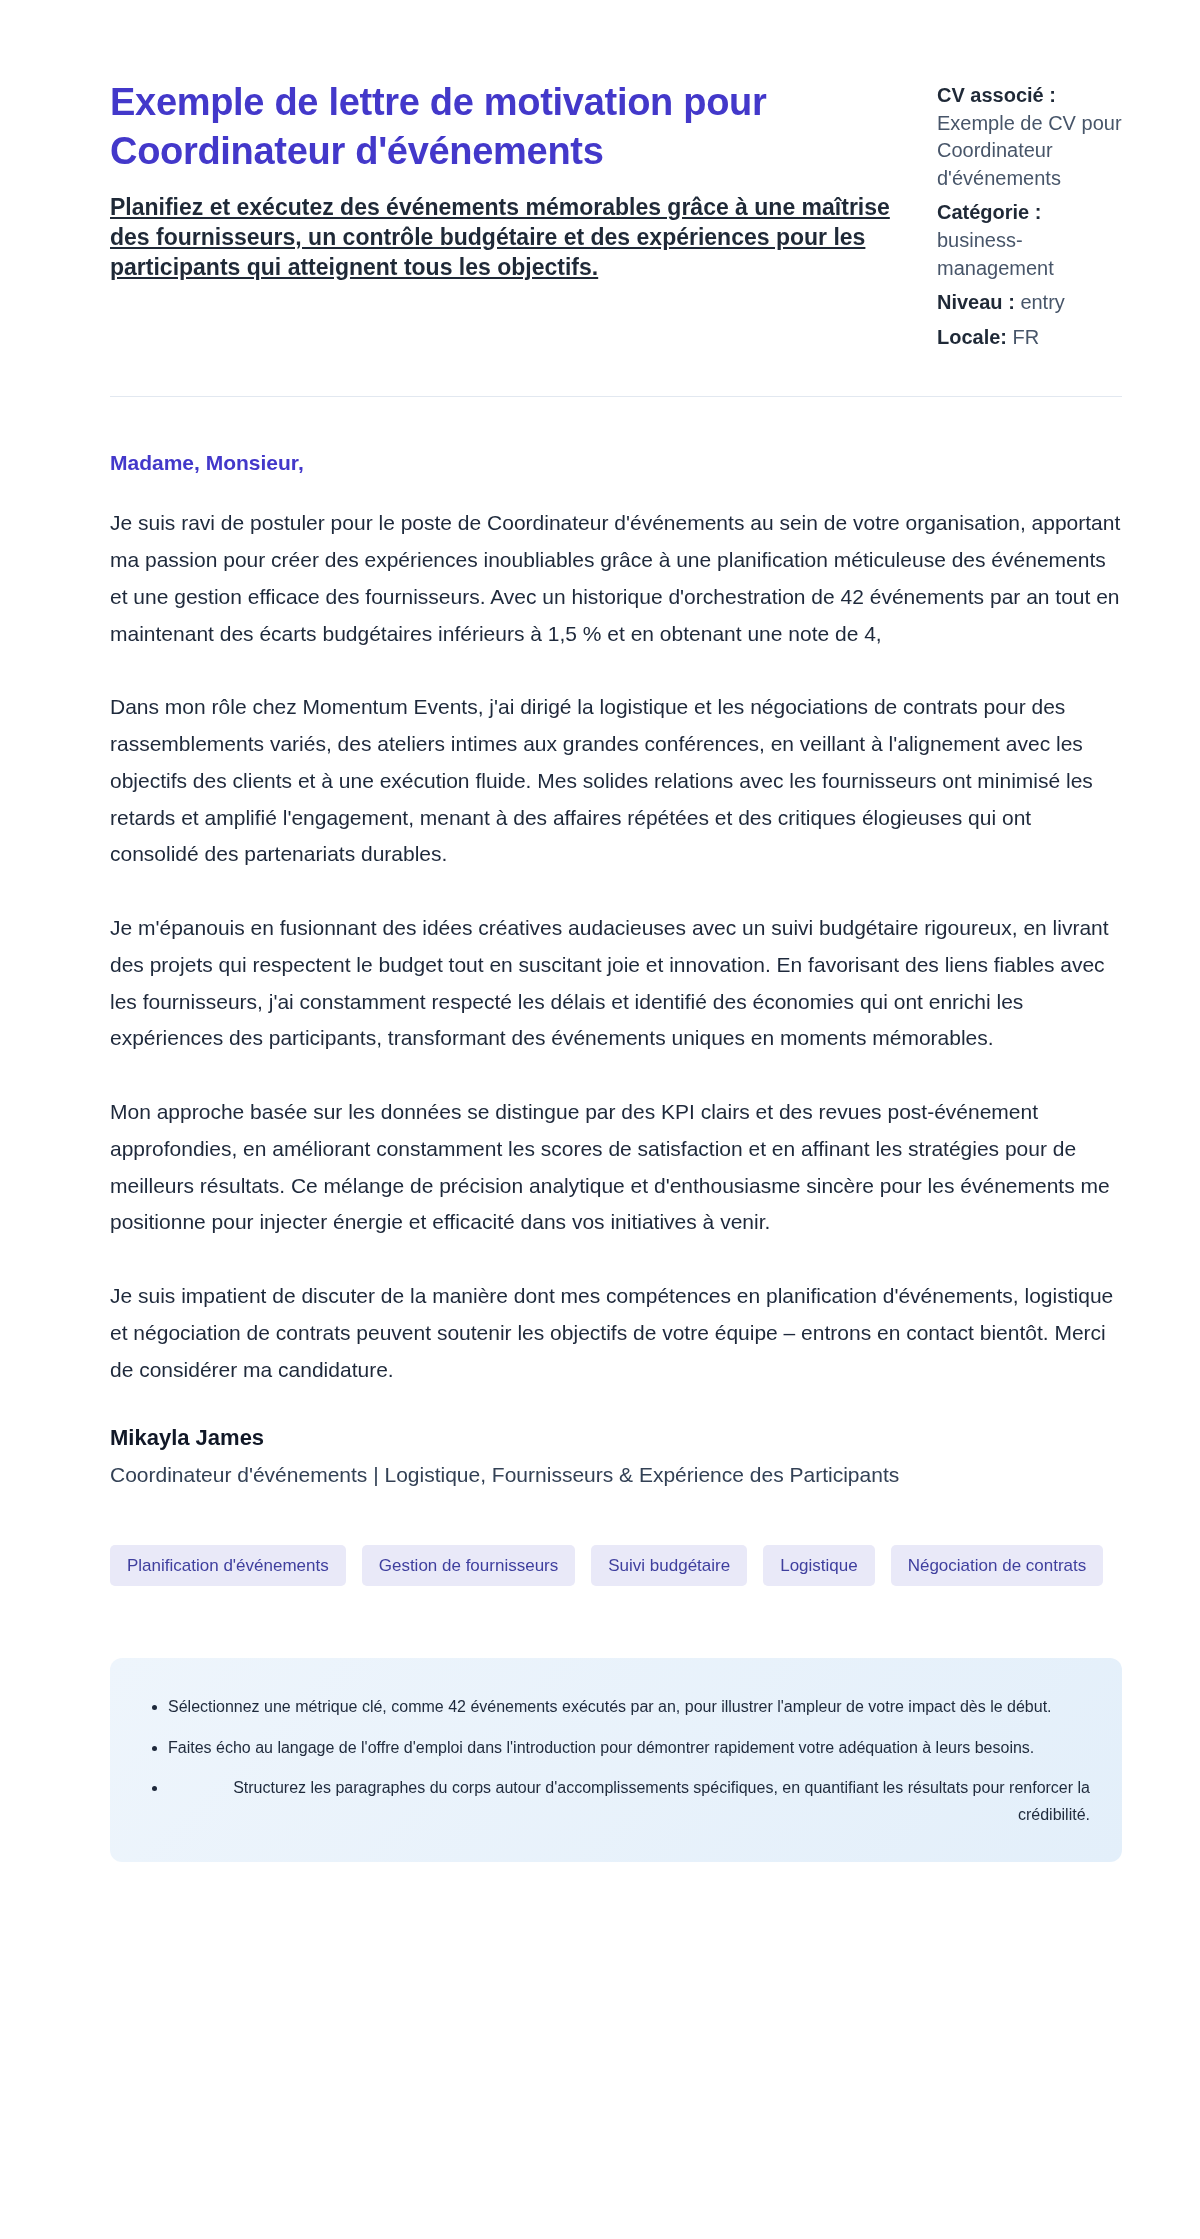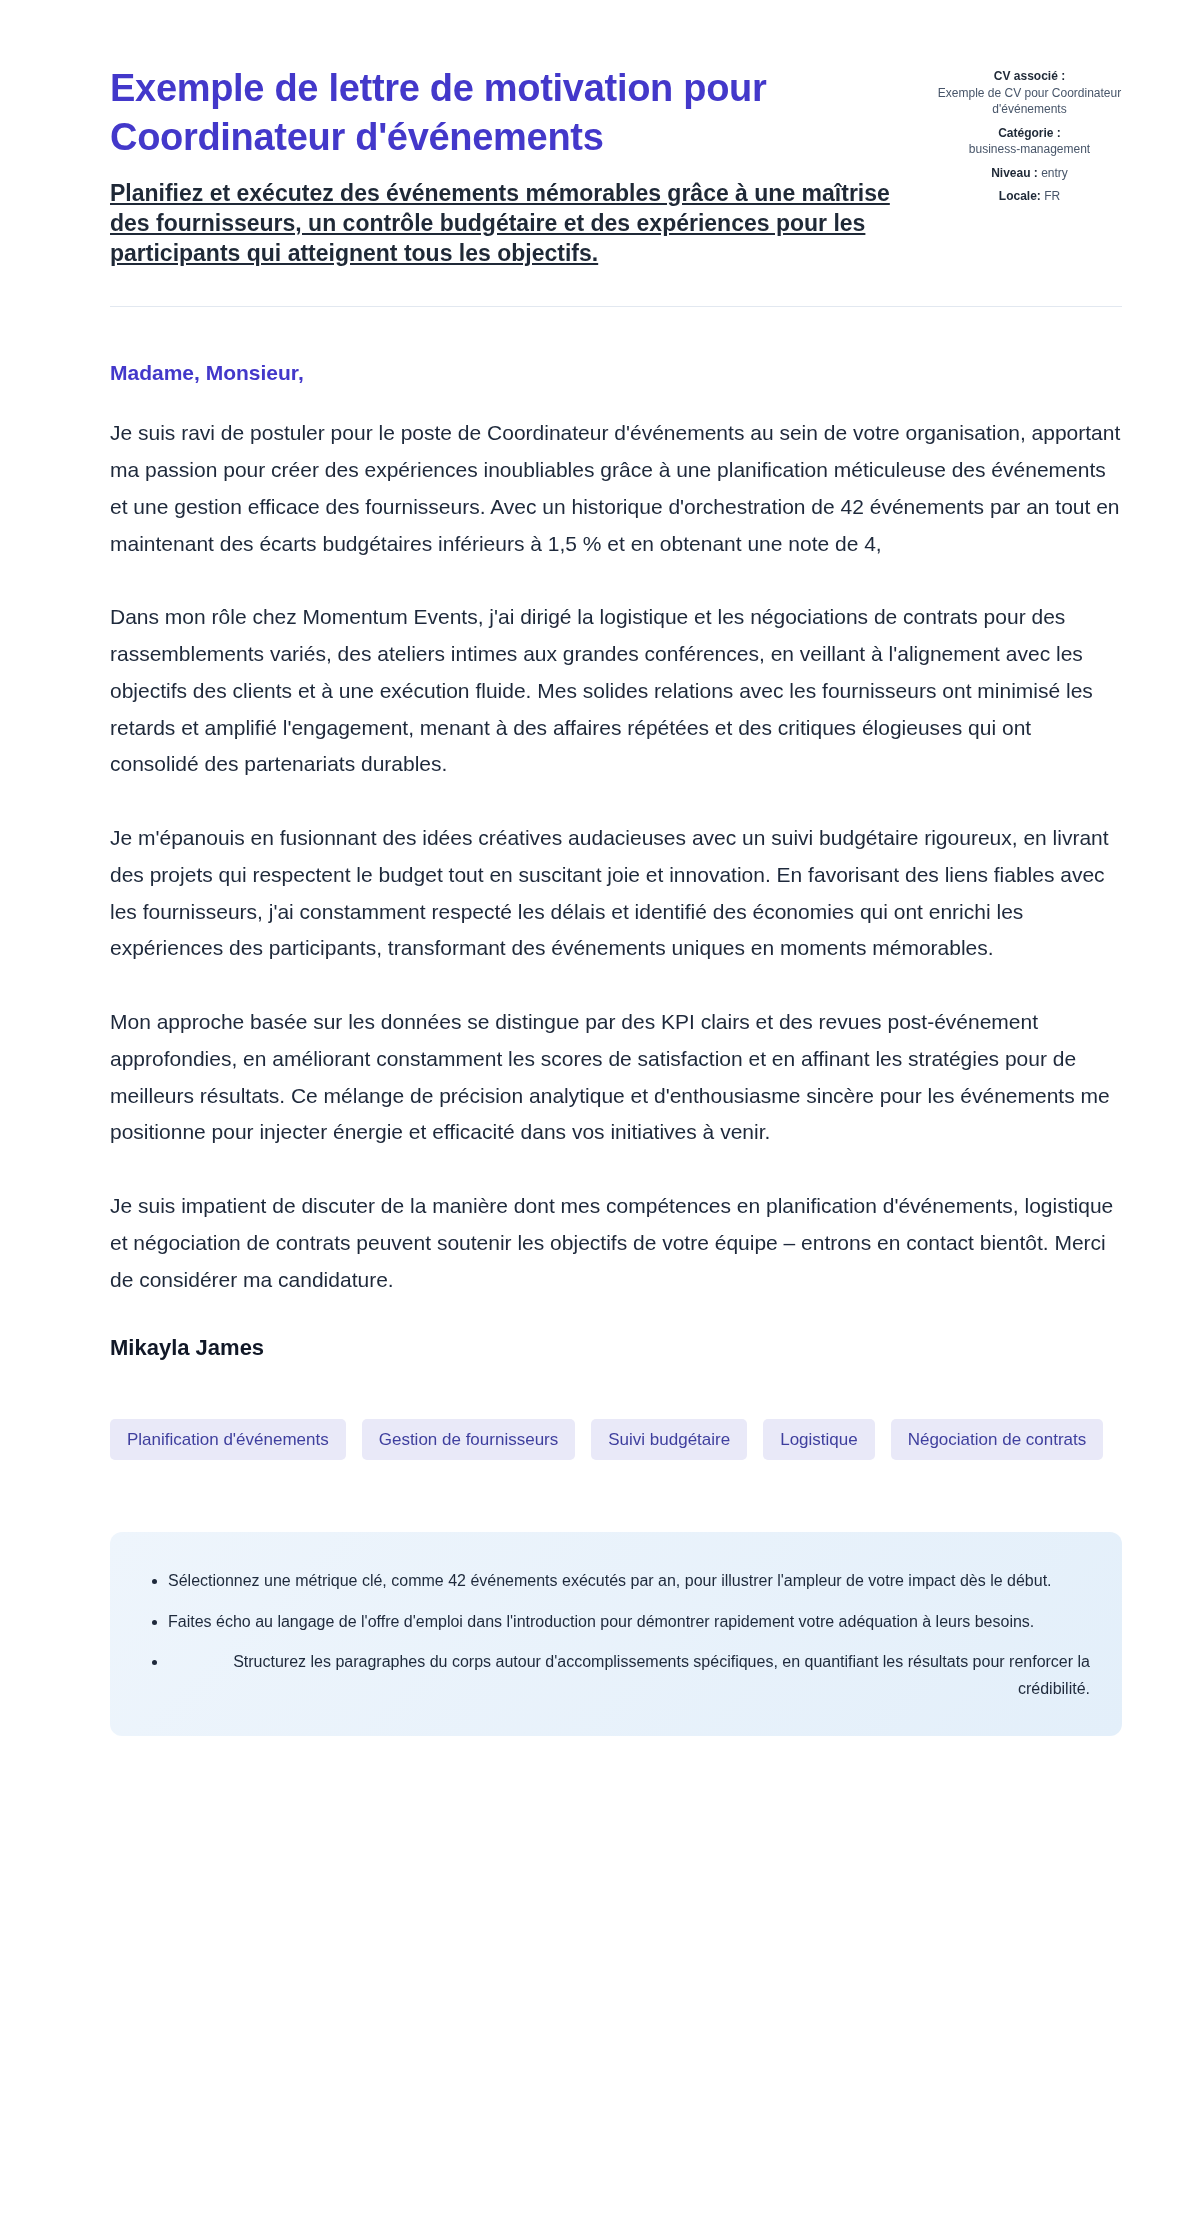--- a/index.html
+++ b/index.html
@@ -18,22 +18,23 @@
     width:1200px;
     min-height:2239px;
     margin:0 auto;
     background:#ffffff;
     font-family:"Liberation Sans","DejaVu Sans",sans-serif;
     color:var(--text,#1e293b);
   }
   .page{
     width:1012px;
     margin-left:110px;
-    padding-top:64px;
+    padding-top:41px;
     padding-bottom:10px;
+    margin-top:37px;
   }
   
   .header{
     display:flex;
     align-items:flex-start;
     gap:42px;
   }
   .header-left{flex:1 1 auto;min-width:0;}
   h1.title{
     margin:0;
@@ -47,22 +48,22 @@
     margin:16px 0 0 0;
     font-size:23px;
     line-height:1.3;
     font-weight:700;
     color:#1f2937;
     text-decoration:underline;
   }
   .meta{
     flex:0 0 185px;
     width:185px;
-    text-align:center;
-    font-size:12px;
+    text-align:left;
+    font-size:20px;
     line-height:1.38;
     color:var(--muted,#475569);
     padding-top:4px;
   }
   .meta-row{margin-bottom:7px;}
   .meta-label{font-weight:700;color:#1f2937;}
   .meta-row.stacked .meta-label{display:block;}
   .meta-row.stacked .meta-value{display:block;}
   
   hr.divider{
@@ -174,20 +175,21 @@
     <p class="greeting">Madame, Monsieur,</p>
 
     <p class="para">Je suis ravi de postuler pour le poste de Coordinateur d'événements au sein de votre organisation, apportant ma passion pour créer des expériences inoubliables grâce à une planification méticuleuse des événements et une gestion efficace des fournisseurs. Avec un historique d'orchestration de 42 événements par an tout en maintenant des écarts budgétaires inférieurs à 1,5 % et en obtenant une note de 4,</p>
     <p class="para">Dans mon rôle chez Momentum Events, j'ai dirigé la logistique et les négociations de contrats pour des rassemblements variés, des ateliers intimes aux grandes conférences, en veillant à l'alignement avec les objectifs des clients et à une exécution fluide. Mes solides relations avec les fournisseurs ont minimisé les retards et amplifié l'engagement, menant à des affaires répétées et des critiques élogieuses qui ont consolidé des partenariats durables.</p>
     <p class="para">Je m'épanouis en fusionnant des idées créatives audacieuses avec un suivi budgétaire rigoureux, en livrant des projets qui respectent le budget tout en suscitant joie et innovation. En favorisant des liens fiables avec les fournisseurs, j'ai constamment respecté les délais et identifié des économies qui ont enrichi les expériences des participants, transformant des événements uniques en moments mémorables.</p>
     <p class="para">Mon approche basée sur les données se distingue par des KPI clairs et des revues post-événement approfondies, en améliorant constamment les scores de satisfaction et en affinant les stratégies pour de meilleurs résultats. Ce mélange de précision analytique et d'enthousiasme sincère pour les événements me positionne pour injecter énergie et efficacité dans vos initiatives à venir.</p>
     <p class="para">Je suis impatient de discuter de la manière dont mes compétences en planification d'événements, logistique et négociation de contrats peuvent soutenir les objectifs de votre équipe – entrons en contact bientôt. Merci de considérer ma candidature.</p>
 
     <div class="signature">
       <p class="sig-name">Mikayla James</p>
+      <p class="sig-role">Coordinateur d'événements | Logistique, Fournisseurs &amp; Expérience des Participants</p>
     </div>
 
     <div class="tags">
       <span class="tag">Planification d'événements</span>
       <span class="tag">Gestion de fournisseurs</span>
       <span class="tag">Suivi budgétaire</span>
       <span class="tag">Logistique</span>
       <span class="tag">Négociation de contrats</span>
     </div>
 

